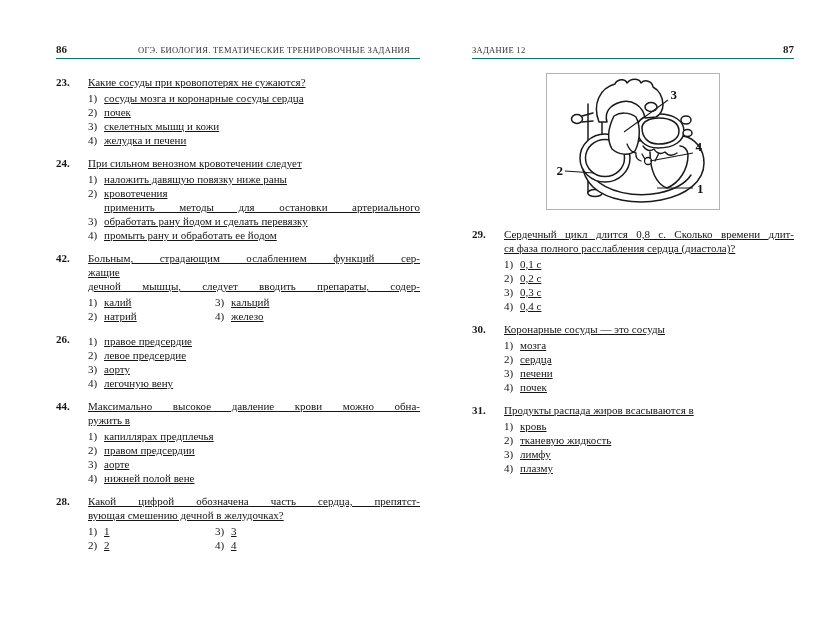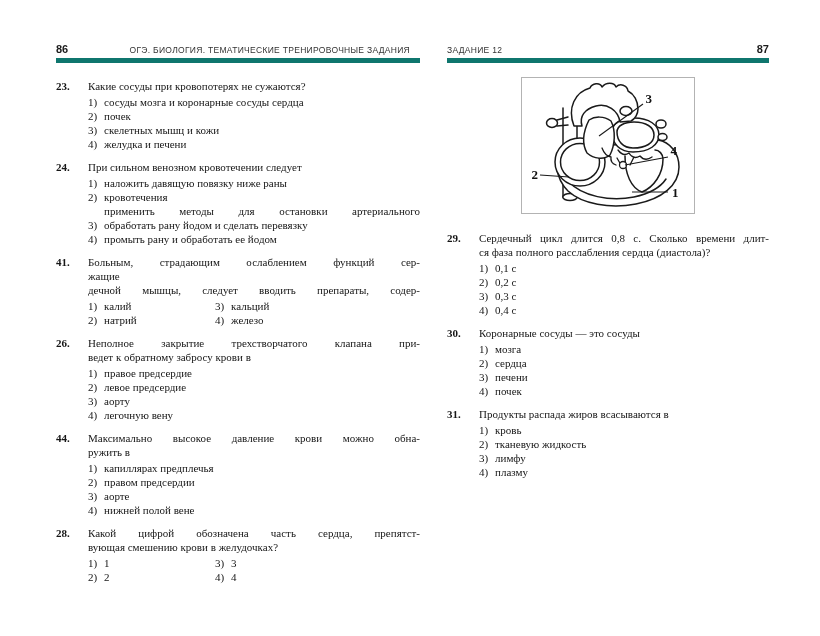--- a/index.html
+++ b/index.html
@@ -1,35 +1,35 @@
 <!DOCTYPE html>
 <html><head>
 <meta charset="utf-8">
 <style>
   html,body{margin:0;padding:0;background:#fff;}
   .canvas{position:relative;width:820px;height:636px;background:#ffffff;overflow:hidden;
           font-family:"Liberation Serif","DejaVu Serif",serif;color:#161616;}
   .page{position:absolute;top:44px;}
   .page-left{left:56px;width:364px;}
-  .page-right{left:447px;width:322px;}
+  .page-right{left:472px;width:322px;}
 
   .page-header{display:flex;align-items:flex-end;justify-content:space-between;
-               border-bottom:5px solid #0f766e;padding-bottom:3px;
-               font-family:Liberation Sans, sans-serif;}
+               border-bottom:1px solid #0f766e;padding-bottom:3px;
+               font-family:Liberation Serif, serif;}
   .pn{font-weight:bold;font-size:11px;line-height:11px;color:#1c1c1c;}
   .rh{font-size:8.5px;letter-spacing:.3px;color:#333;line-height:10px;}
   .page-left .rh{flex:1;text-align:right;padding-right:10px;}
 
   .questions{margin-top:16px;}
   .page-right .questions{margin-top:17px;}
 
   .question{display:flex;margin-bottom:9px;font-size:11px;line-height:14px;}
   .qnum{width:32px;font-weight:bold;flex-shrink:0;}
   .qbody{flex:1;min-width:0;}
-  .line{white-space:nowrap;text-align:justify;text-align-last:justify;}
+  .line{white-space:nowrap;text-align:justify;text-align-last:justify;text-decoration:underline;}
   .line.last{text-align-last:left;}
   .opts{margin-top:2px;}
   .opt{display:flex;}
   .optnum{width:16px;flex-shrink:0;}
   .opttext{flex:1;min-width:0;}
   .opts.two{display:grid;grid-template-columns:127px 1fr;grid-auto-flow:column;
             grid-template-rows:repeat(2,auto);}
 
   .figure{width:174px;height:137px;border:1px solid #b3b3b3;margin:14px auto 0;
           box-sizing:border-box;background:#fff;}
@@ -109,21 +109,21 @@
               <div class="opt">
                 <span class="optnum">4)</span>
                 <div class="opttext">
                   <div class="line last">промыть рану и обработать ее йодом</div>
                 </div>
               </div>
             </div>
           </div>
         </div>
         <div class="question">
-          <div class="qnum">41.</div>
+          <div class="qnum">42.</div>
           <div class="qbody">
             <div class="stem">
               <div class="line">Больным, страдающим ослаблением функций сер-</div>
               <div class="line last">жащие</div>
               <div class="line">дечной мышцы, следует вводить препараты, содер-</div>
             </div>
             <div class="opts two">
               <div class="opt">
                 <span class="optnum">1)</span>
                 <div class="opttext">
@@ -147,24 +147,20 @@
                 <div class="opttext">
                   <div class="line last">железо</div>
                 </div>
               </div>
             </div>
           </div>
         </div>
         <div class="question">
           <div class="qnum">26.</div>
           <div class="qbody">
-            <div class="stem">
-              <div class="line">Неполное закрытие трехстворчатого клапана при-</div>
-              <div class="line last">ведет к обратному забросу крови в</div>
-            </div>
             <div class="opts">
               <div class="opt">
                 <span class="optnum">1)</span>
                 <div class="opttext">
                   <div class="line last">правое предсердие</div>
                 </div>
               </div>
               <div class="opt">
                 <span class="optnum">2)</span>
                 <div class="opttext">
@@ -219,21 +215,21 @@
                 </div>
               </div>
             </div>
           </div>
         </div>
         <div class="question">
           <div class="qnum">28.</div>
           <div class="qbody">
             <div class="stem">
               <div class="line">Какой цифрой обозначена часть сердца, препятст-</div>
-              <div class="line last">вующая смешению крови в желудочках?</div>
+              <div class="line last">вующая смешению дечной в желудочках?</div>
             </div>
             <div class="opts two">
               <div class="opt">
                 <span class="optnum">1)</span>
                 <div class="opttext">
                   <div class="line last">1</div>
                 </div>
               </div>
               <div class="opt">
                 <span class="optnum">2)</span>

